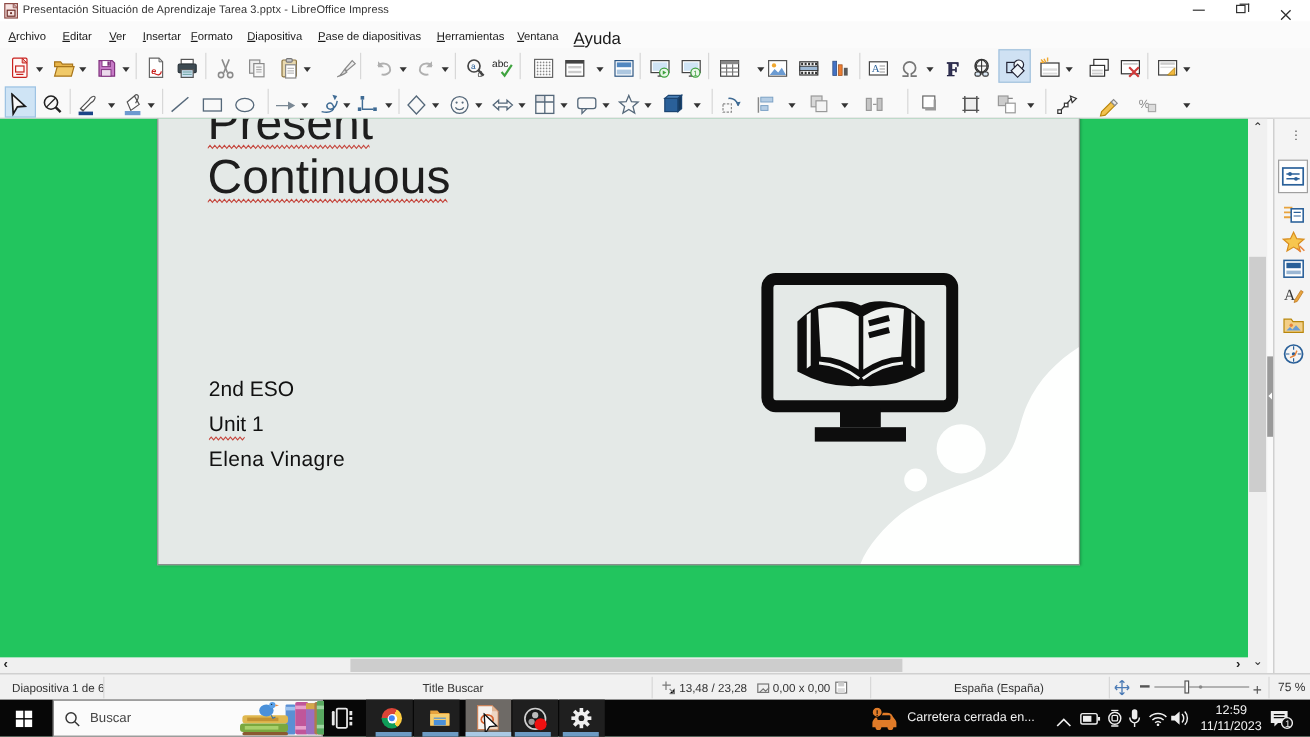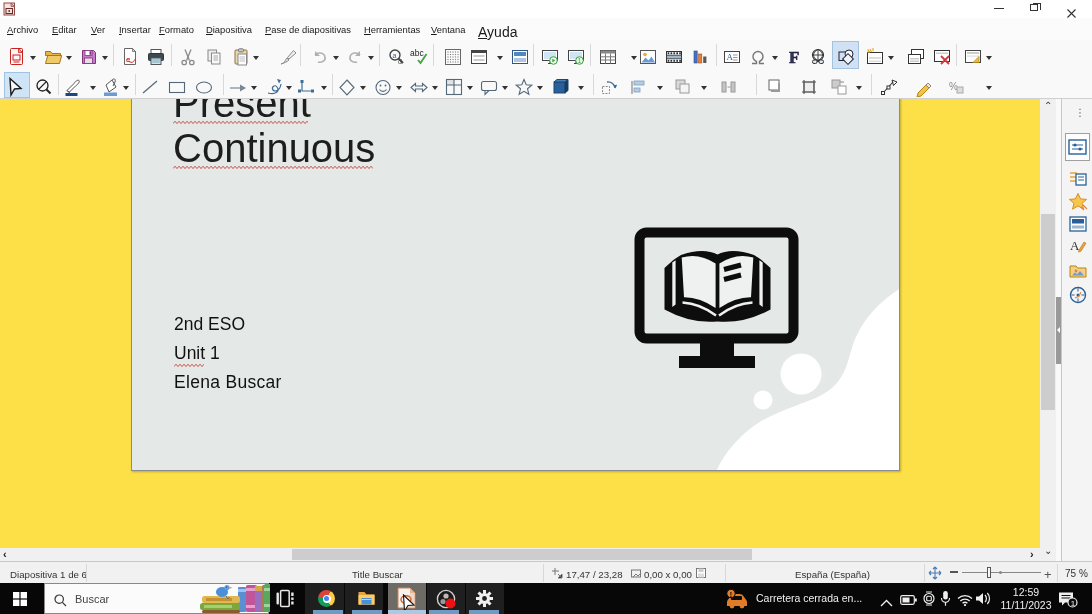--- a/index.html
+++ b/index.html
@@ -5,20 +5,21 @@
 body{font-family:"Liberation Sans",sans-serif;position:relative;background:#f9f9f9}
 .abs{position:absolute}
 </style></head><body>
 <div class="abs" style="left:0;top:0;width:1092px;height:18px;background:#ffffff">
 <div class="abs" style="left:3px;top:2px"><svg width="13" height="14" viewBox="0 0 13 14" style="">
         <rect x="1" y="1" width="10.5" height="12" fill="#f6e3e1" stroke="#8d4a45"></rect>
         <path d="M8,1 l3.5,3.5 h-3.5z" fill="#caa" stroke="#8d4a45" stroke-width=".7"></path>
         <rect x="3" y="6.5" width="6.5" height="5" fill="none" stroke="#6d2b26"></rect>
         <circle cx="6.2" cy="9" r=".9" fill="#6d2b26"></circle>
       </svg></div>
+<div class="abs" style="left:19px;top:3px;font-size:9.2px;color:#333;letter-spacing:.1px">Presentación Situación de Aprendizaje Tarea 3.pptx  - LibreOffice Impress</div>
 <div class="abs" style="left:994px;top:8px;width:10px;height:1.4px;background:#333"></div>
 <div class="abs" style="left:1030px;top:4px;width:8px;height:7px;border:1px solid #333"></div>
     <div class="abs" style="left:1032.5px;top:2.5px;width:8px;height:7px;border:1px solid #333;border-left:none;border-bottom:none"></div>
 <div class="abs" style="left:1067px;top:3.5px"><svg width="9" height="9" viewBox="0 0 9 9" style="">
         <path d="M.5,.5 L8.5,8.5 M8.5,.5 L.5,8.5" stroke="#333" stroke-width="1.1"></path>
       </svg></div>
 </div>
 <div class="abs" style="left:0;top:18px;width:1092px;height:22px;background:#fbfbfb">
 <div class="abs" style="left:7px;top:6px;font-size:9.4px;color:#1a1a1a"><span style="text-decoration:underline">A</span>rchivo</div>
 <div class="abs" style="left:52px;top:6px;font-size:9.4px;color:#1a1a1a"><span style="text-decoration:underline">E</span>ditar</div>
@@ -395,41 +396,41 @@
 <div style="position:absolute;left:856px;top:16px;width:0;height:0;border-left:3.5px solid transparent;border-right:3.5px solid transparent;border-top:4px solid #333"></div>
 <div style="position:absolute;left:986px;top:16px;width:0;height:0;border-left:3.5px solid transparent;border-right:3.5px solid transparent;border-top:4px solid #333"></div>
 <div style="position:absolute;left:58px;top:4px;width:1px;height:21px;background:#d8d8d8"></div>
 <div style="position:absolute;left:135px;top:4px;width:1px;height:21px;background:#d8d8d8"></div>
 <div style="position:absolute;left:223px;top:4px;width:1px;height:21px;background:#d8d8d8"></div>
 <div style="position:absolute;left:332px;top:4px;width:1px;height:21px;background:#d8d8d8"></div>
 <div style="position:absolute;left:593px;top:4px;width:1px;height:21px;background:#d8d8d8"></div>
 <div style="position:absolute;left:756px;top:4px;width:1px;height:21px;background:#d8d8d8"></div>
 <div style="position:absolute;left:871px;top:4px;width:1px;height:21px;background:#d8d8d8"></div>
 </div>
-<div class="abs" style="left:0;top:99px;width:1040px;height:449px;background:#fde047;overflow:hidden">
+<div class="abs" style="left:0;top:99px;width:1040px;height:449px;background:#22c55e;overflow:hidden">
 <div class="abs" style="left:131px;top:-32px;width:769px;height:404px;background:#e4e9e7;border:1px solid #8a8d8c;box-shadow:1px 1px 2px rgba(0,0,0,.25)">
 <div class="abs" style="left:0;top:0;width:767px;height:402px;overflow:hidden">
 <svg width="767" height="402" viewBox="0 0 767 402" style="position:absolute;left:0;top:0">
           <path d="M769,220 C750,232 734,247 724,269 C714,291 718,313 686,329 C656,341 636,347 619,360 C605,371 591,387 585,402 L769,402 Z" fill="#fefffe"></path>
           <circle cx="669" cy="306" r="20.5" fill="#fefffe"></circle>
           <circle cx="631" cy="332" r="9.5" fill="#fefffe"></circle>
         </svg>
 </div>
 <div class="abs" style="left:41px;top:13px;font-size:40px;line-height:45px;color:#1d1d1d;letter-spacing:0px">Present<br>Continuous</div>
 <div class="abs" style="left:41px;top:51.5px;width:135px;height:5px">
         <svg width="135" height="5" viewBox="0 0 135 5" style="position:absolute;left:0;top:0">
           <path d="M0,3.6 L2,1.2 L4,3.6 L6,1.2 L8,3.6 L10,1.2 L12,3.6 L14,1.2 L16,3.6 L18,1.2 L20,3.6 L22,1.2 L24,3.6 L26,1.2 L28,3.6 L30,1.2 L32,3.6 L34,1.2 L36,3.6 L38,1.2 L40,3.6 L42,1.2 L44,3.6 L46,1.2 L48,3.6 L50,1.2 L52,3.6 L54,1.2 L56,3.6 L58,1.2 L60,3.6 L62,1.2 L64,3.6 L66,1.2 L68,3.6 L70,1.2 L72,3.6 L74,1.2 L76,3.6 L78,1.2 L80,3.6 L82,1.2 L84,3.6 L86,1.2 L88,3.6 L90,1.2 L92,3.6 L94,1.2 L96,3.6 L98,1.2 L100,3.6 L102,1.2 L104,3.6 L106,1.2 L108,3.6 L110,1.2 L112,3.6 L114,1.2 L116,3.6 L118,1.2 L120,3.6 L122,1.2 L124,3.6 L126,1.2 L128,3.6 L130,1.2 L132,3.6 L134,1.2 L136,3.6" fill="none" stroke="#c5473e" stroke-width="0.9"></path>
         </svg>
       </div>
 <div class="abs" style="left:41px;top:97px;width:200px;height:5px">
         <svg width="200" height="5" viewBox="0 0 200 5" style="position:absolute;left:0;top:0">
           <path d="M0,3.6 L2,1.2 L4,3.6 L6,1.2 L8,3.6 L10,1.2 L12,3.6 L14,1.2 L16,3.6 L18,1.2 L20,3.6 L22,1.2 L24,3.6 L26,1.2 L28,3.6 L30,1.2 L32,3.6 L34,1.2 L36,3.6 L38,1.2 L40,3.6 L42,1.2 L44,3.6 L46,1.2 L48,3.6 L50,1.2 L52,3.6 L54,1.2 L56,3.6 L58,1.2 L60,3.6 L62,1.2 L64,3.6 L66,1.2 L68,3.6 L70,1.2 L72,3.6 L74,1.2 L76,3.6 L78,1.2 L80,3.6 L82,1.2 L84,3.6 L86,1.2 L88,3.6 L90,1.2 L92,3.6 L94,1.2 L96,3.6 L98,1.2 L100,3.6 L102,1.2 L104,3.6 L106,1.2 L108,3.6 L110,1.2 L112,3.6 L114,1.2 L116,3.6 L118,1.2 L120,3.6 L122,1.2 L124,3.6 L126,1.2 L128,3.6 L130,1.2 L132,3.6 L134,1.2 L136,3.6 L138,1.2 L140,3.6 L142,1.2 L144,3.6 L146,1.2 L148,3.6 L150,1.2 L152,3.6 L154,1.2 L156,3.6 L158,1.2 L160,3.6 L162,1.2 L164,3.6 L166,1.2 L168,3.6 L170,1.2 L172,3.6 L174,1.2 L176,3.6 L178,1.2 L180,3.6 L182,1.2 L184,3.6 L186,1.2 L188,3.6 L190,1.2 L192,3.6 L194,1.2 L196,3.6 L198,1.2 L200,3.6" fill="none" stroke="#c5473e" stroke-width="0.9"></path>
         </svg>
       </div>
-<div class="abs" style="left:42px;top:242px;font-size:17.5px;line-height:29px;color:#111">2nd ESO<br>Unit 1<br><span style="letter-spacing:.3px">Elena Buscar</span></div>
+<div class="abs" style="left:42px;top:242px;font-size:17.5px;line-height:29px;color:#111">2nd ESO<br>Unit 1<br><span style="letter-spacing:.3px">Elena Vinagre</span></div>
 <div class="abs" style="left:42px;top:295px;width:30px;height:5px">
         <svg width="30" height="5" viewBox="0 0 30 5" style="position:absolute;left:0;top:0">
           <path d="M0,3.6 L2,1.2 L4,3.6 L6,1.2 L8,3.6 L10,1.2 L12,3.6 L14,1.2 L16,3.6 L18,1.2 L20,3.6 L22,1.2 L24,3.6 L26,1.2 L28,3.6 L30,1.2" fill="none" stroke="#c5473e" stroke-width="0.9"></path>
         </svg>
       </div>
 <div class="abs" style="left:497px;top:154px">
 <svg width="175" height="150" viewBox="0 0 175 150" style="">
           <rect x="10.5" y="10.5" width="154" height="106" rx="7" fill="none" stroke="#0d0d0d" stroke-width="10"></rect>
           <rect x="71" y="118" width="34" height="16" fill="#0d0d0d"></rect>
           <rect x="50" y="134" width="76" height="12" fill="#0d0d0d"></rect>
@@ -498,21 +499,21 @@
 </div>
 <div class="abs" style="left:0;top:561px;width:1092px;height:22px;background:#f1f1f1;border-top:1px solid #c8c8c8;font-size:9.7px;color:#333">
 <div class="abs" style="left:10px;top:6.5px">Diapositiva 1 de 6</div>
 <div style="position:absolute;left:86px;top:2px;width:1px;height:18px;background:#d8d8d8"></div>
 <div class="abs" style="left:352px;top:6.5px">Title Buscar</div>
 <div style="position:absolute;left:543px;top:2px;width:1px;height:18px;background:#d8d8d8"></div>
 <div class="abs" style="left:551px;top:5px"><svg width="12" height="12" viewBox="0 0 12 12" style="">
         <path d="M1,4 h7 M4,1 v7" stroke="#777"></path>
         <path d="M7,7 l4,4 M11,7 v4 h-4" stroke="#777"></path>
       </svg></div>
-<div class="abs" style="left:566px;top:6.5px">17,47 / 23,28</div>
+<div class="abs" style="left:566px;top:6.5px">13,48 / 23,28</div>
 <div class="abs" style="left:630px;top:5px"><svg width="12" height="12" viewBox="0 0 12 12" style="">
         <rect x="1.5" y="3" width="9" height="7" fill="none" stroke="#777"></rect>
         <path d="M3,10 l3,-3 2,2 3,-3" stroke="#777" fill="none"></path>
       </svg></div>
 <div class="abs" style="left:644px;top:6.5px">0,00 x 0,00</div>
 <div class="abs" style="left:695px;top:5px"><svg width="12" height="12" viewBox="0 0 12 12" style="">
         <rect x="1.5" y="1.5" width="9" height="9" fill="#fff" stroke="#777"></rect>
         <rect x="3.5" y="1.5" width="5" height="3.5" fill="#ccc"></rect>
         <rect x="3" y="6.5" width="6" height="4" fill="#ddd"></rect>
       </svg></div>

